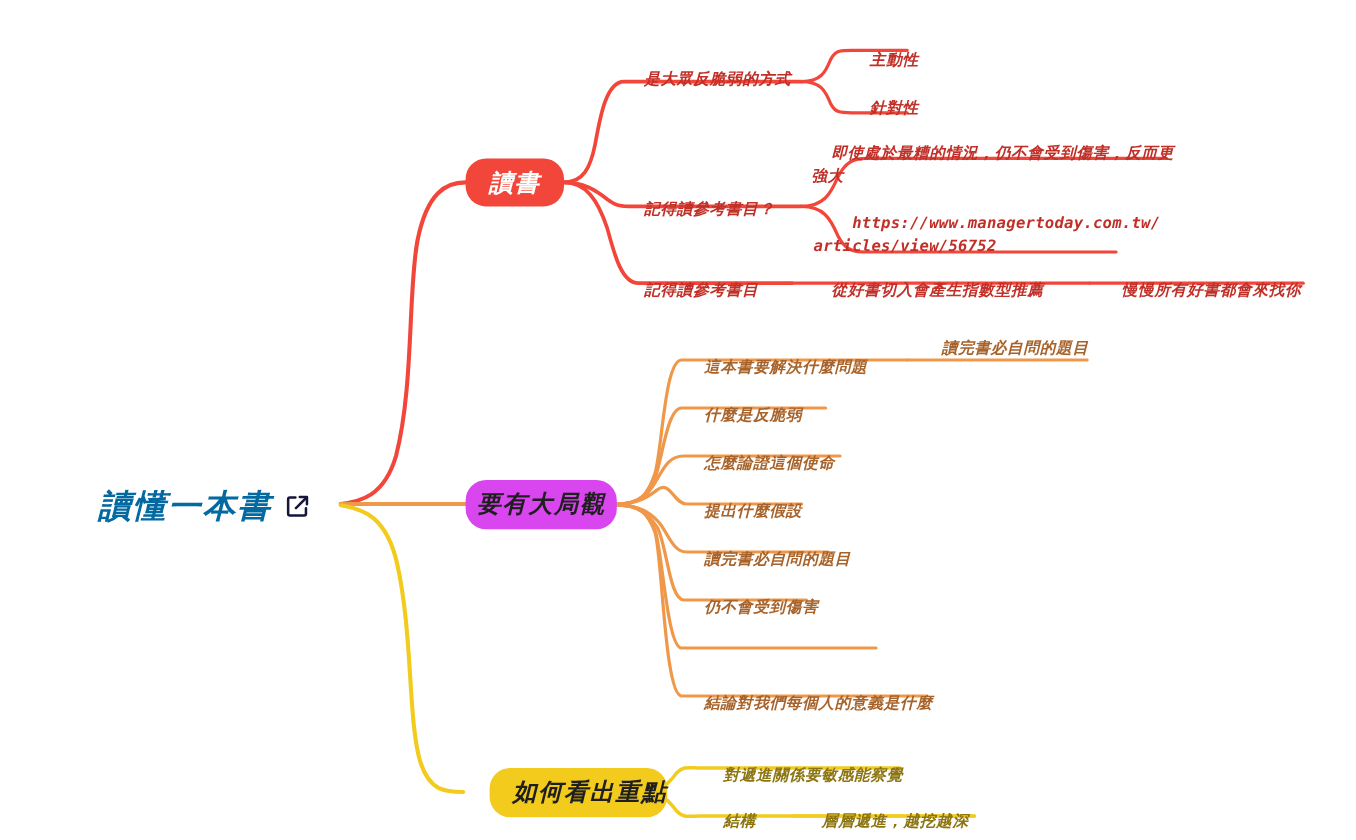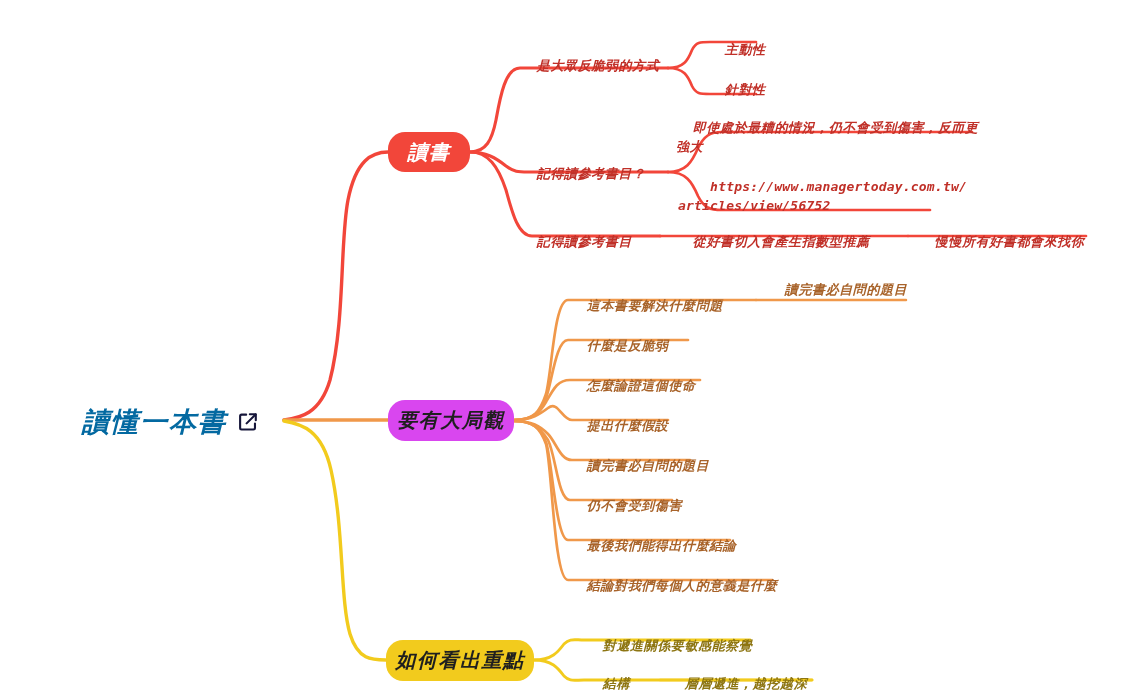--- a/index.html
+++ b/index.html
@@ -213,28 +213,25 @@
   </div>
   <div class="tnode orange" style="left:570px; top:398px;">
     <span>提出什麼假設</span>
   </div>
   <div class="tnode orange" style="left:570px; top:438px;">
     <span>讀完書必自問的題目</span>
   </div>
   <div class="tnode orange" style="left:570px; top:478px;">
     <span>仍不會受到傷害</span>
   </div>
-  <div class="tnode orange" style="left:570px; top:518px;">
-    <span>最後我們能得出什麼結論</span>
-  </div>
   <div class="tnode orange" style="left:570px; top:558px;">
     <span>結論對我們每個人的意義是什麼</span>
   </div>
 
-  <div class="pill yellow" style="left:386px; top:640px; width:148px; height:41px;">
+  <div class="pill yellow" style="left:408px; top:640px; width:148px; height:41px;justify-content:flex-end;">
     <span>如何看出重點</span>
   </div>
 
   <div class="tnode yellow" style="left:586px; top:618px;">
     <span>對遞進關係要敏感能察覺</span>
   </div>
   <div class="tnode yellow" style="left:586px; top:656px;">
     <span>結構</span>
   </div>
   <div class="tnode yellow" style="left:668px; top:656px;">

